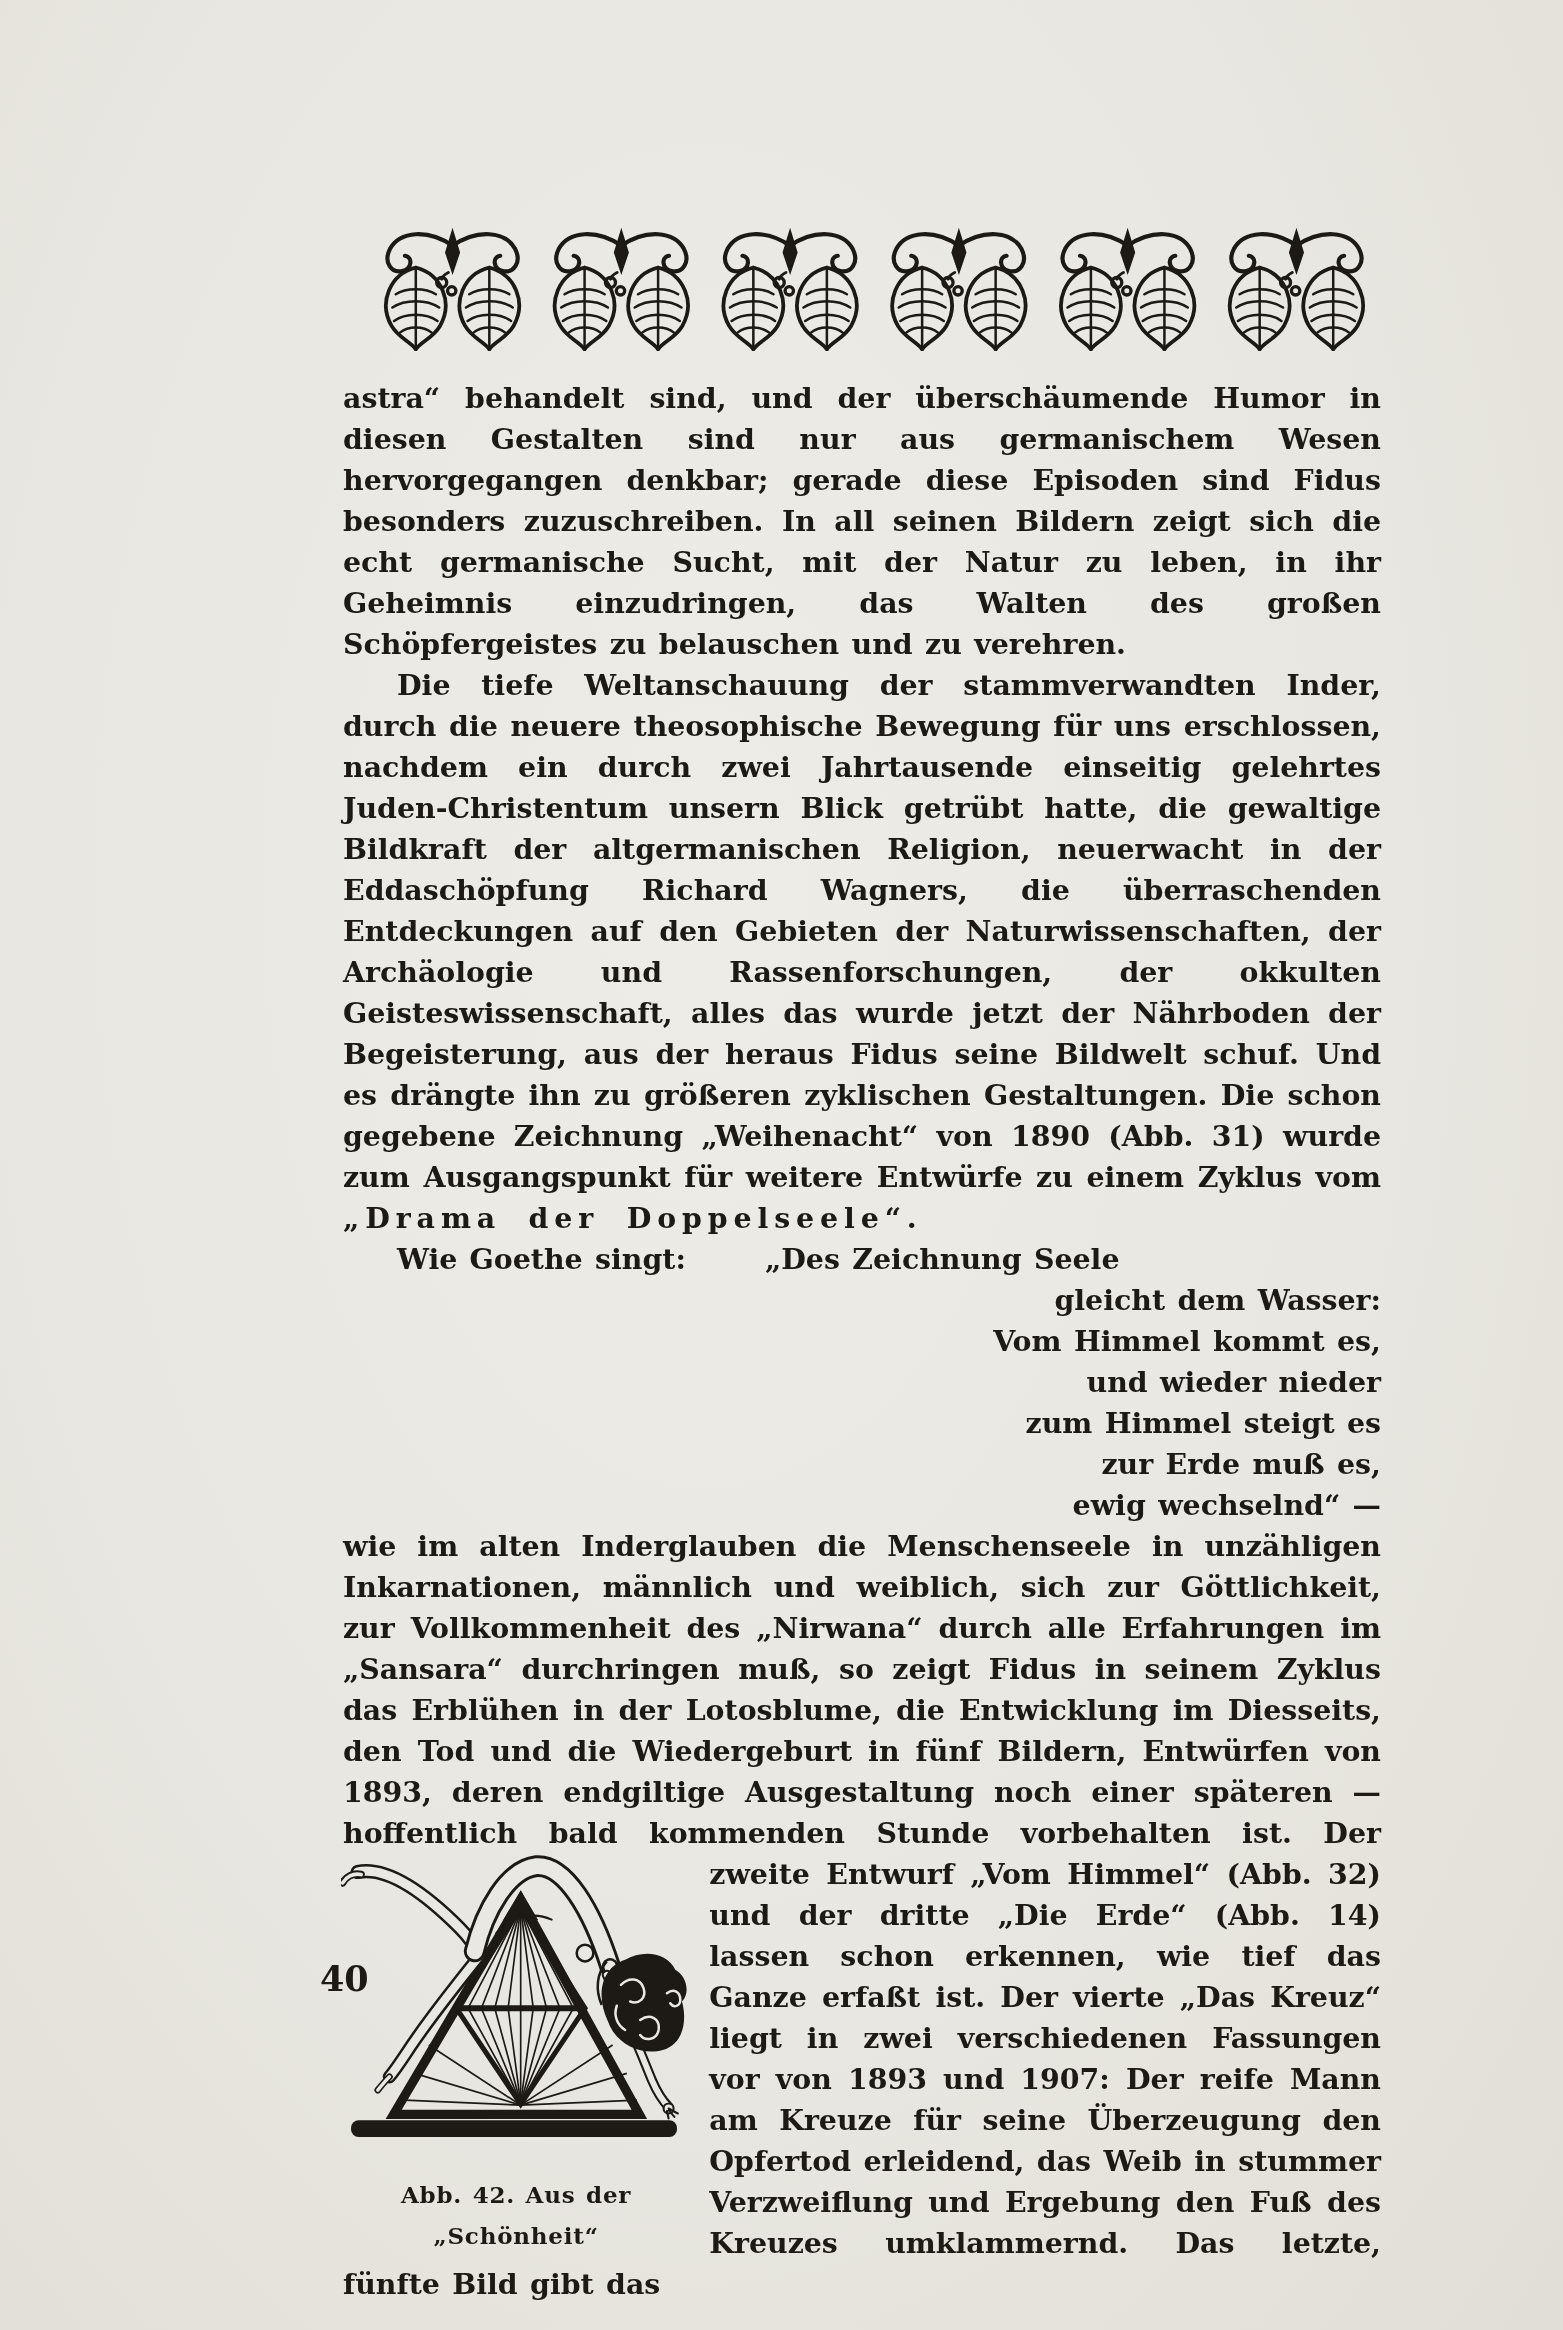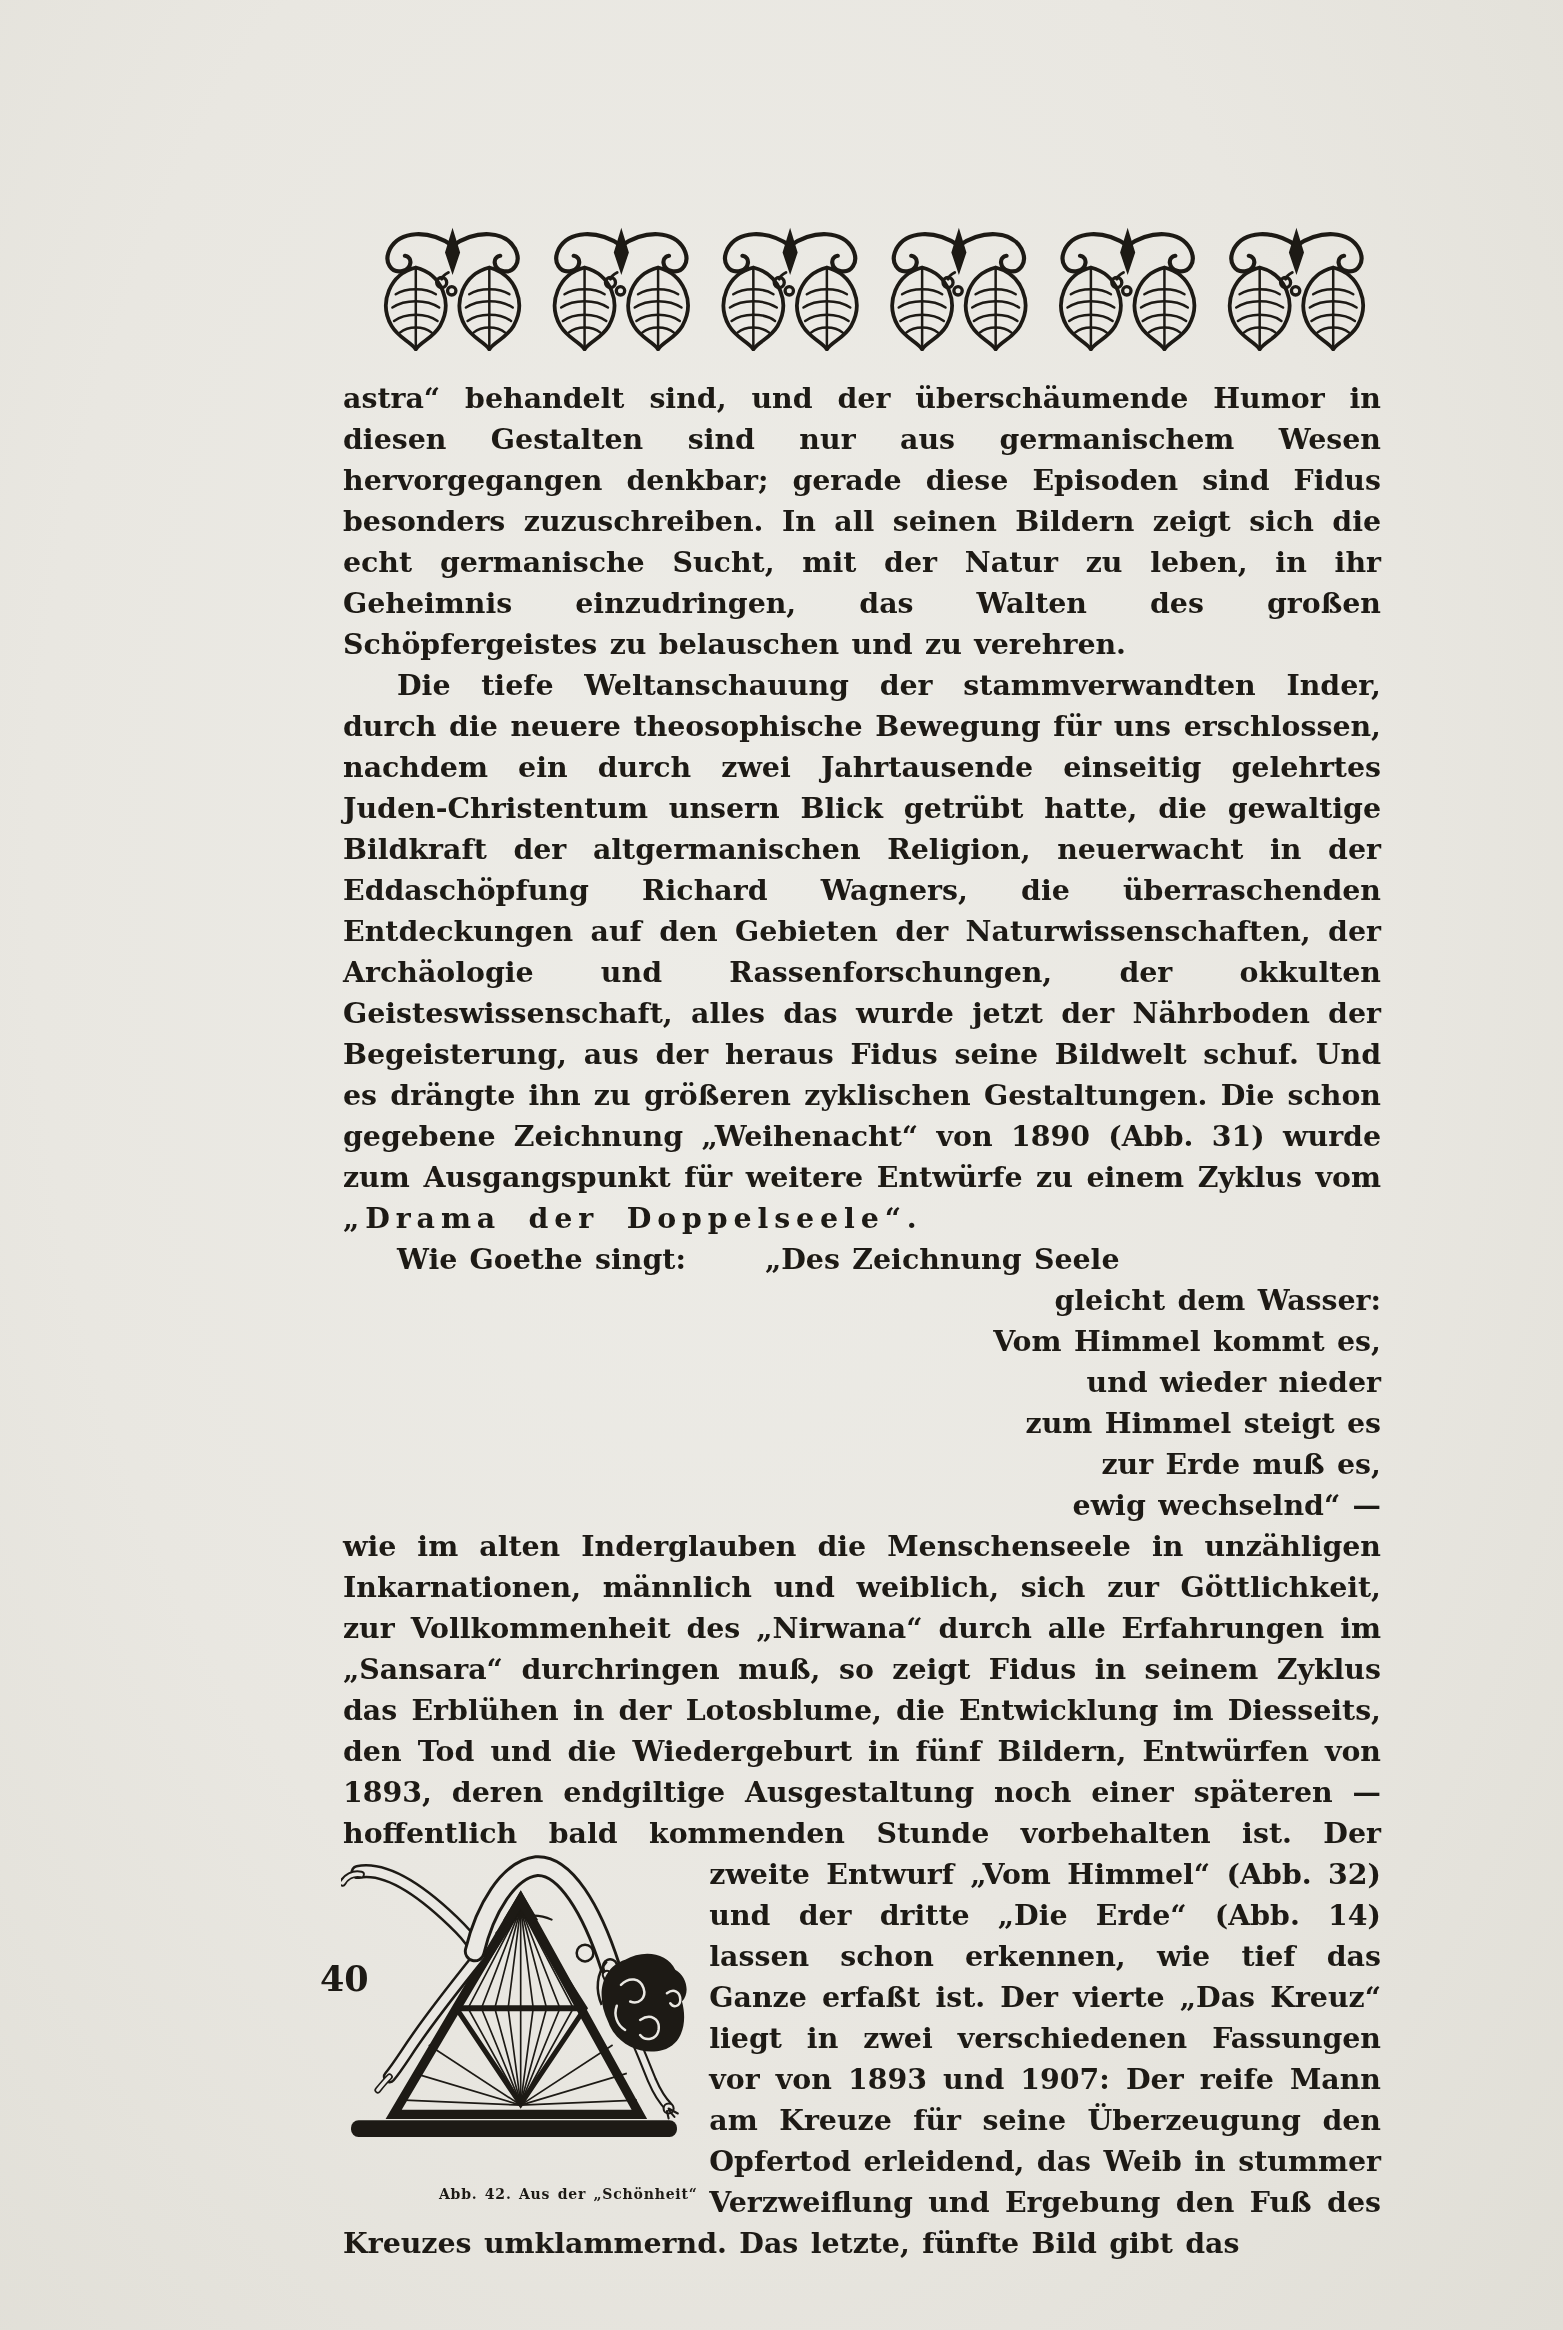--- a/index.html
+++ b/index.html
@@ -27,21 +27,21 @@
   .justify-last { text-align-last:justify; }
   .spaced { letter-spacing:5.9px; word-spacing:11.7px; }
   .poem-first { margin-left:79px; }
   .poem { margin-left:423px; text-align:right; }
   .fig {
     float:left; width:363px;
     margin:-28.4px 11.7px 5px -8.4px;
   }
   .fig svg { display:block; margin:0 auto; }
   .caption {
-    text-align:right; font-size:14px; font-weight:bold;
+    text-align:center; font-size:23px; font-weight:bold;
     margin-top:22px; letter-spacing:0.8px; word-spacing:1.7px;
   }
   .pagenum {
     position:absolute; left:320px; top:1958px;
     font-size:35px; font-weight:bold;text-align:right;
   }
   .clear { clear:both; }
 </style>
 </head>
 <body>

